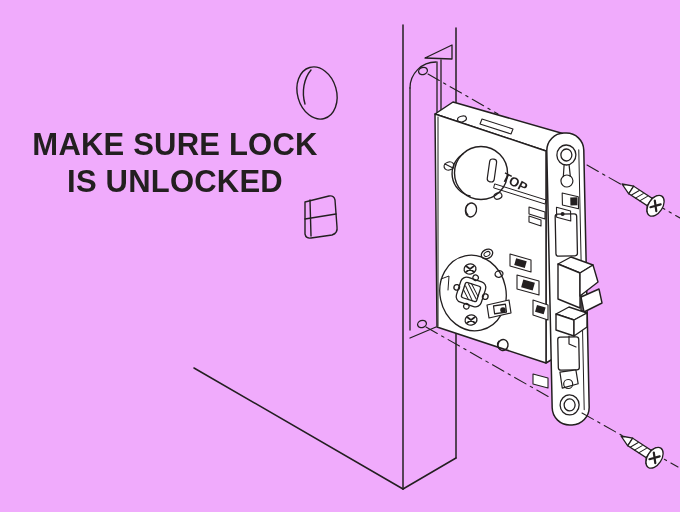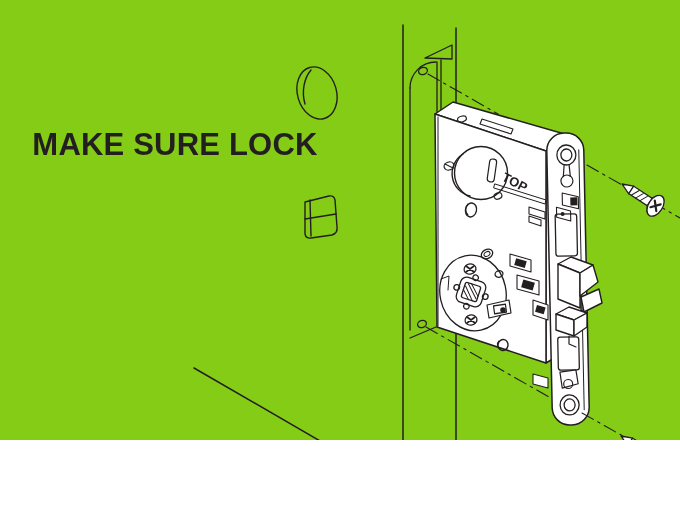--- a/index.html
+++ b/index.html
@@ -1,29 +1,30 @@
 <!DOCTYPE html>
 <html><head>
 <meta charset="utf-8">
 <style>
   html,body{margin:0;padding:0;background:#ffffff;}
-  .stage{position:relative;width:680px;height:440px;background:#84cc16;overflow:hidden;
+  .stage{position:relative;width:680px;height:512px;background:#f0abfc;overflow:hidden;
          font-family:"Liberation Sans",sans-serif;}
   .caption{position:absolute;left:0;top:126px;width:350px;text-align:center;
            font-weight:bold;font-size:31px;line-height:37px;color:#231f20;letter-spacing:.2px;}
   svg{position:absolute;left:0;top:0;}
   .topmark{font-family:"Liberation Sans",sans-serif;font-weight:bold;font-size:13px;fill:#231f20;}
 </style>
 </head>
 <body>
 
 <div class="stage">
 
   <div class="caption">
     <div>MAKE SURE LOCK</div>
+    <div>IS UNLOCKED</div>
   </div>
 
   <svg width="680" height="512" viewBox="0 0 680 512" fill="none" stroke="#231f20" stroke-width="1.5" stroke-linecap="round" stroke-linejoin="round">
 
     <g>
       <path d="M403,25 V489"></path>
       <path d="M456,28 V104"></path>
       <path d="M456,333 V458"></path>
       <path d="M403,489 L456,458"></path>
       <path d="M403,489 L194,368"></path>

